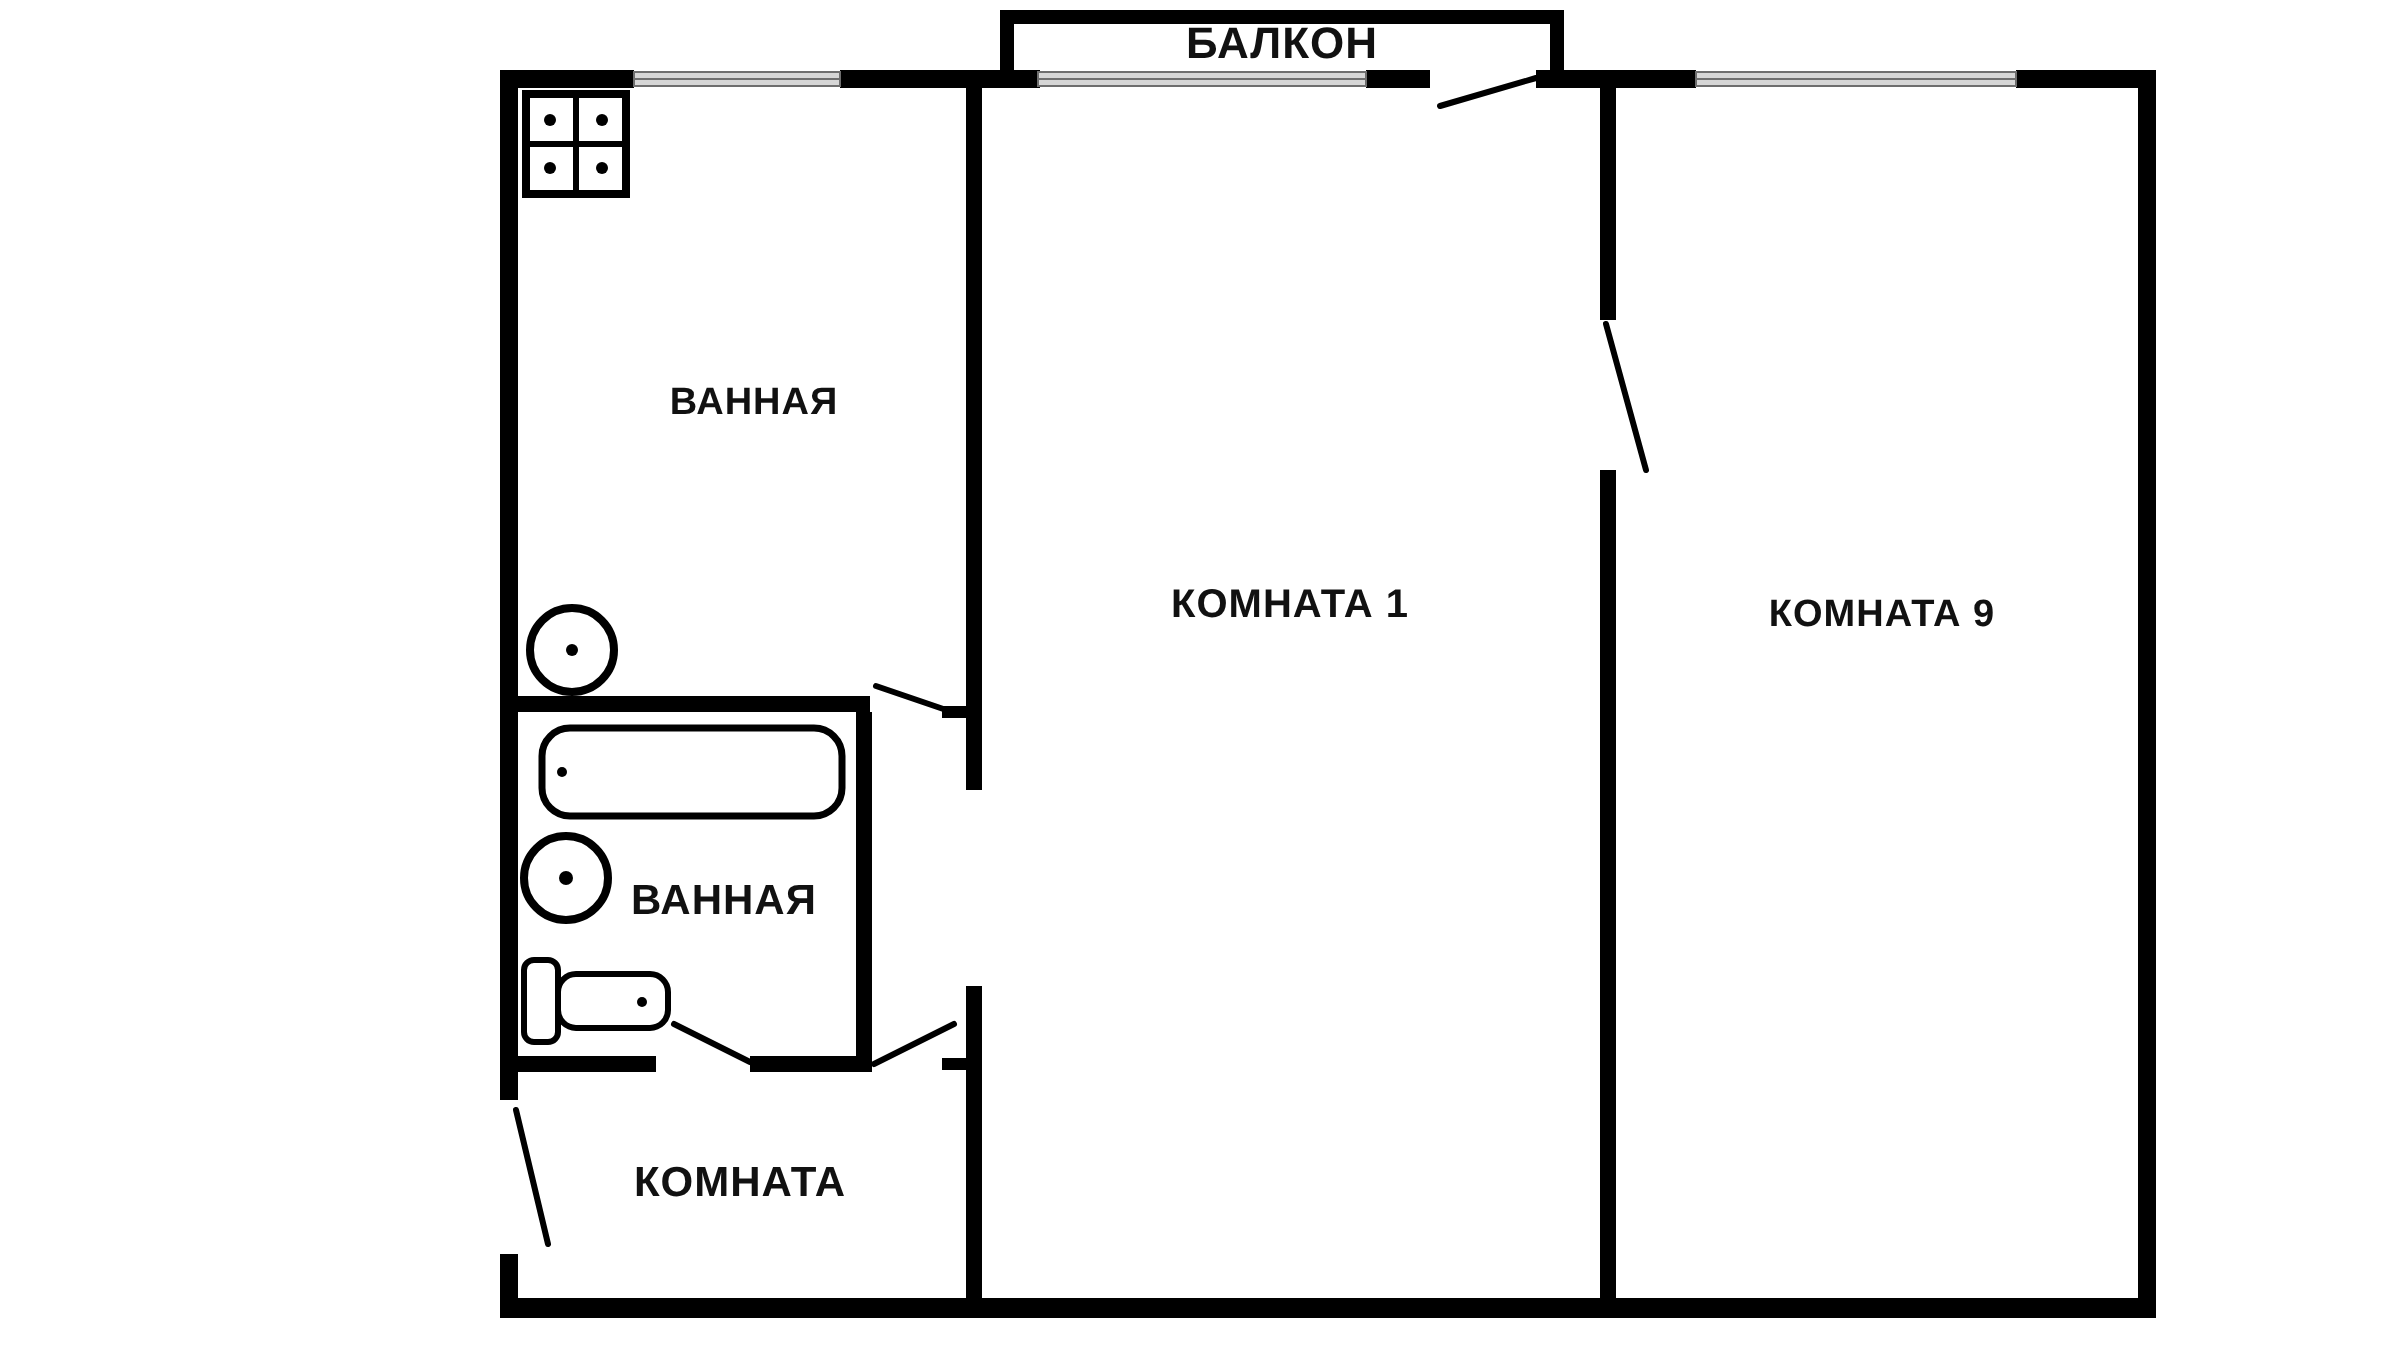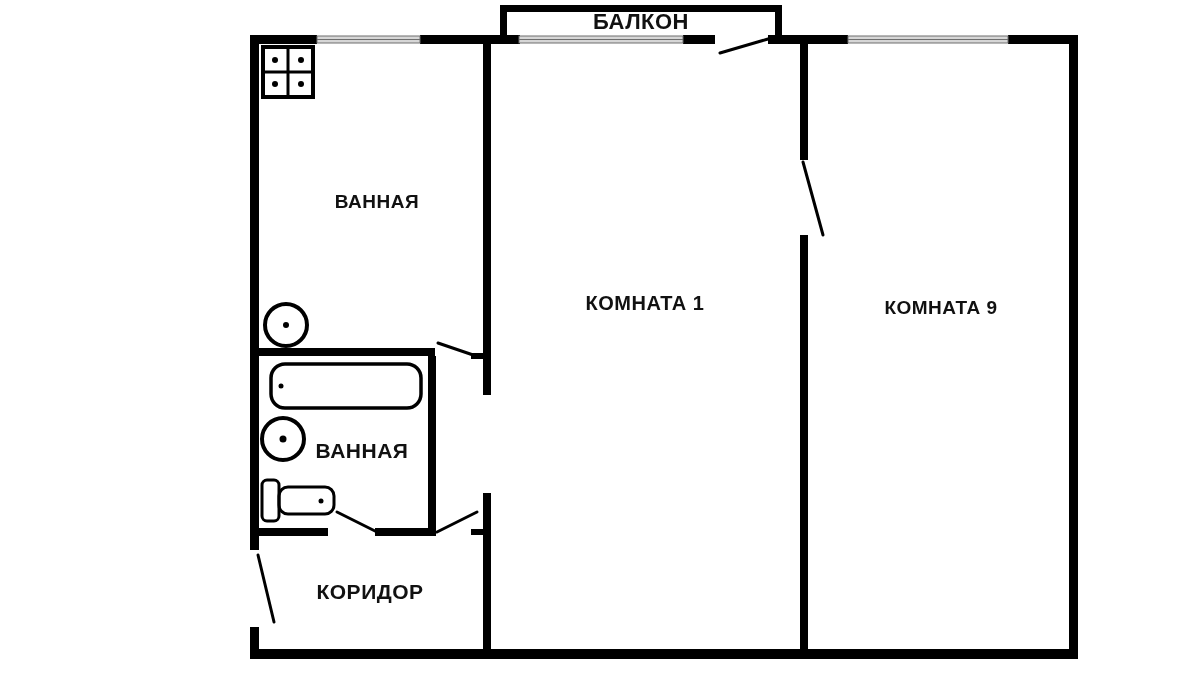--- a/index.html
+++ b/index.html
@@ -92,15 +92,15 @@
   <div class="room-label" style="left:641px; top:22px; font-size:22px;">БАЛКОН</div>
 
   <div class="room-label" style="left:377px; top:202px; font-size:19px;">ВАННАЯ</div>
 
   <div class="room-label" style="left:645px; top:303px; font-size:20px;">КОМНАТА 1</div>
 
   <div class="room-label" style="left:941px; top:308px; font-size:19px;">КОМНАТА 9</div>
 
   <div class="room-label" style="left:362px; top:451px; font-size:21px;">ВАННАЯ</div>
 
-  <div class="room-label" style="left:370px; top:592px; font-size:21px;">КОРИДОР</div>
+  <div class="room-label" style="left:370px; top:592px; font-size:21px;">КОМНАТА</div>
 
 </div>
 
 </body></html>

